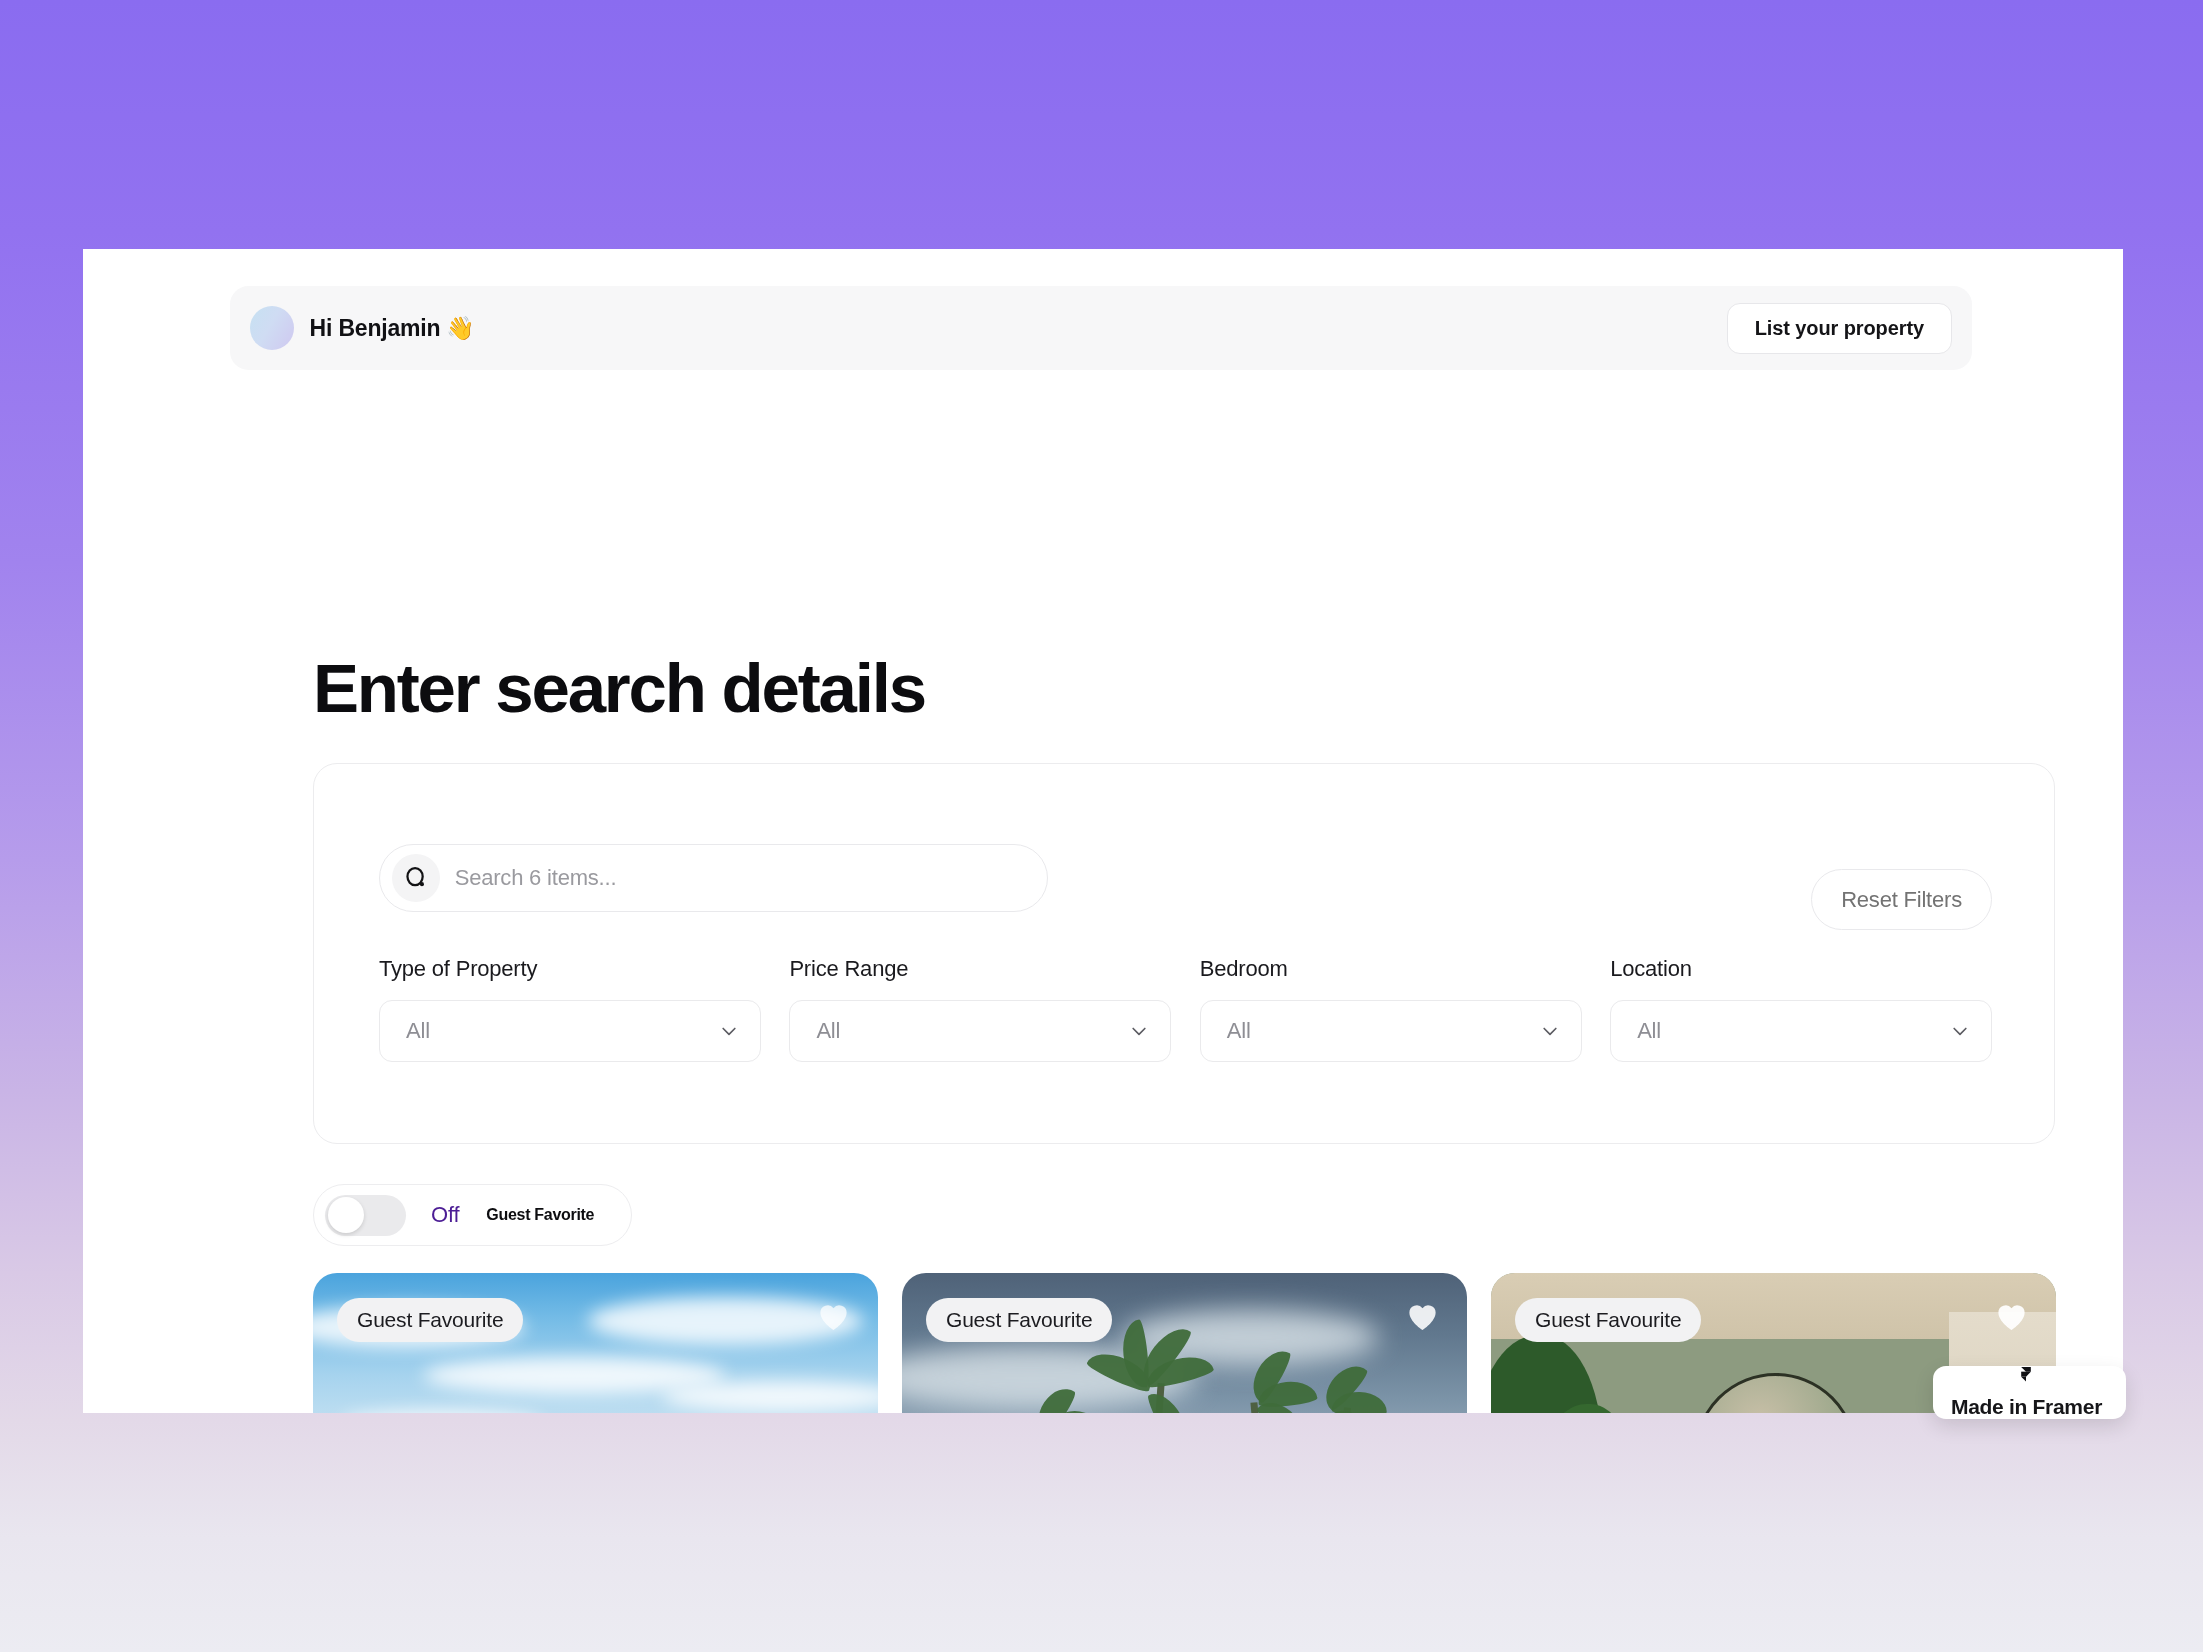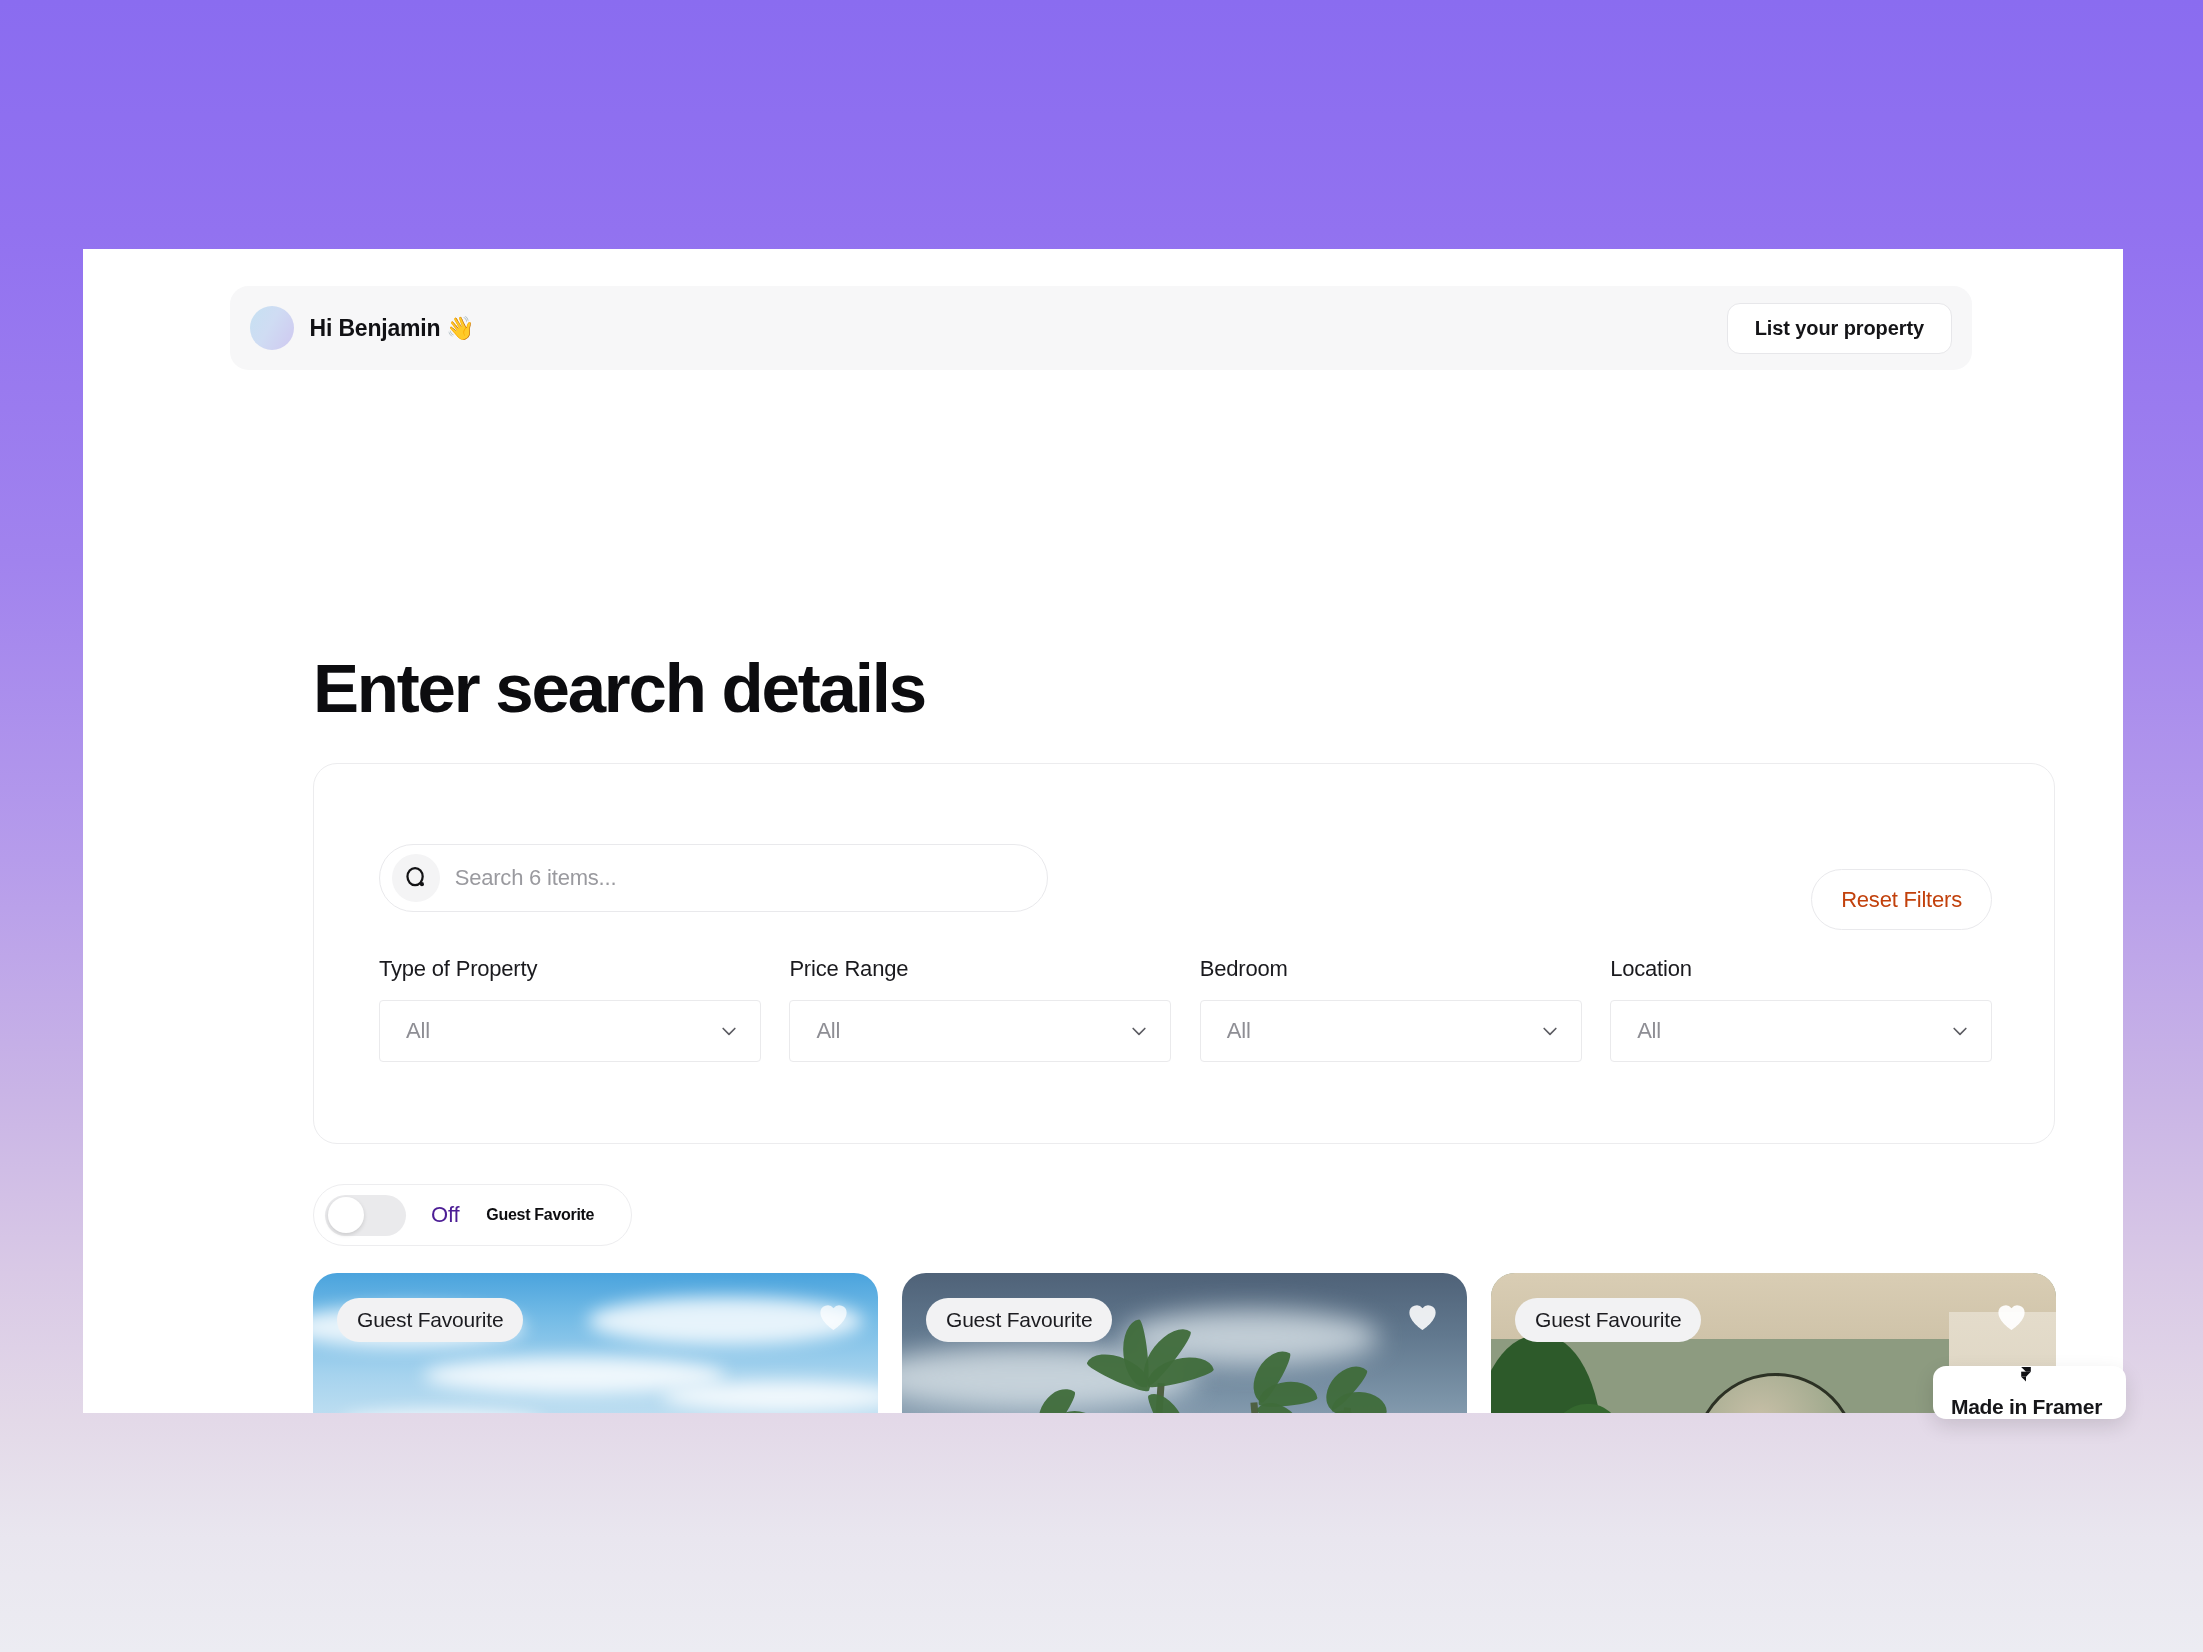--- a/index.html
+++ b/index.html
@@ -161,21 +161,21 @@
   }
 
   .reset-btn {
     height: 61px;
     padding: 0 29px;
     background: #ffffff;
     border: 0.9px solid #e9e9ec;
     border-radius: 917px;
     font-size: 22px;
     font-weight: 400;
-    color: #c2410c;
+    color: #737373;
     font-family: "Liberation Sans", sans-serif;
     letter-spacing: -0.2px;
     display: flex;
     align-items: center;
     cursor: pointer;
     margin-top: 43px;
   }
 
   .filters-grid {
     position: absolute;
@@ -192,21 +192,21 @@
     color: #1a1a1e;
     letter-spacing: -0.2px;
     margin-bottom: 18.4px;
     display: block;
   }
 
   .select-box {
     height: 62px;
     background: #ffffff;
     border: 0.9px solid #eaeaec;
-    border-radius: 4px;
+    border-radius: 13px;
     display: flex;
     align-items: center;
     justify-content: space-between;
     padding: 0 21px 0 26px;
     cursor: pointer;
   }
 
   .select-value {
     font-size: 22px;
     color: #8e8e94;

